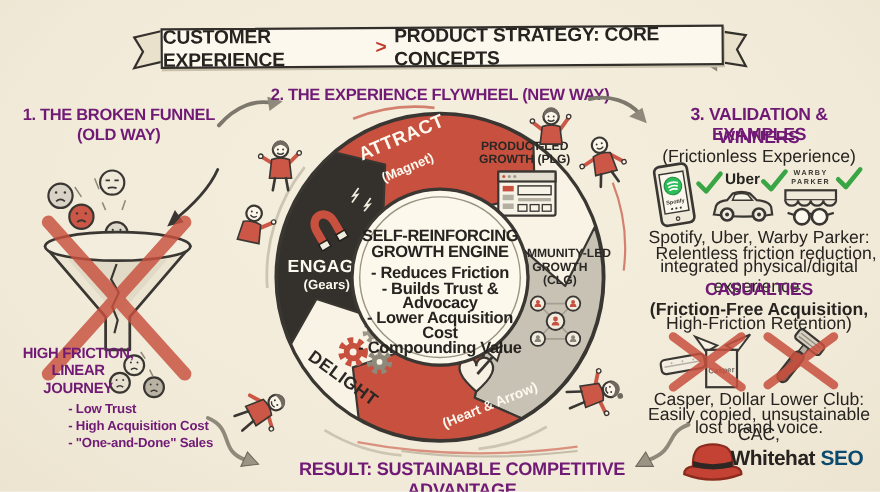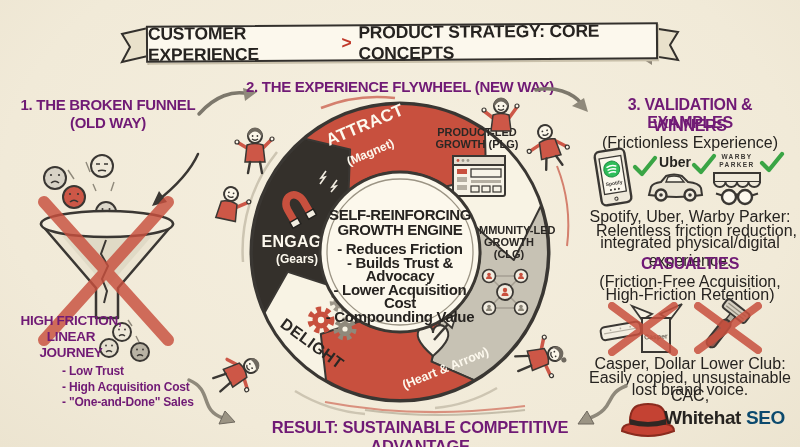--- a/index.html
+++ b/index.html
@@ -364,21 +364,21 @@
     <path d="M21.5,26 Q23,22.5 24.5,26" fill="none" stroke="#3a3733" stroke-width="2"></path>
     <path d="M8.2,25.5 L2,23.5 M37.8,25.5 L44,23.5" stroke="#3a3733" stroke-width="2"></path>
   </g>
 </svg>
 
 <div class="abs rc ctr bold" style="top:208px;">Spotify, Uber, Warby Parker:</div>
 <div class="abs rc ctr desc" style="top:222px;text-align:right;">Relentless friction reduction,</div>
 <div class="abs rc ctr desc" style="top:234px;">integrated physical/digital experience.</div>
 
 <div class="abs rc ctr hd big" style="top:255px;">CASUALTIES</div>
-<div class="abs rc ctr sub" style="top:273px;">(Friction-Free Acquisition,</div>
+<div class="abs rc ctr sub" style="top:273px;font-weight:bold;">(Friction-Free Acquisition,</div>
 <div class="abs rc ctr sub" style="top:286px;">High-Friction Retention)</div>
 
 <svg class="abs" style="left:590px;top:298px;" width="205" height="56" viewBox="0 0 205 56">
   <g transform="translate(10,30) rotate(-10)">
     <rect x="0" y="0" width="40" height="13" rx="4" fill="#f3eee1" stroke="#3a3733" stroke-width="2"></rect>
     <line x1="3" y1="6.5" x2="37" y2="6.5" stroke="#b5afa2" stroke-width="1.2"></line>
     <circle cx="10" cy="4" r="0.9" fill="#b5afa2"></circle>
       <circle cx="20" cy="4" r="0.9" fill="#b5afa2"></circle>
       <circle cx="30" cy="4" r="0.9" fill="#b5afa2"></circle>
   </g>

